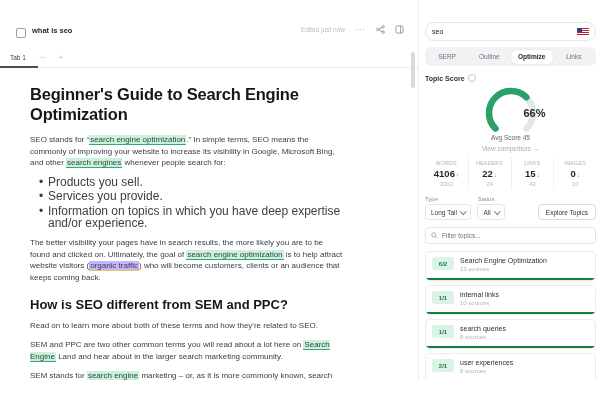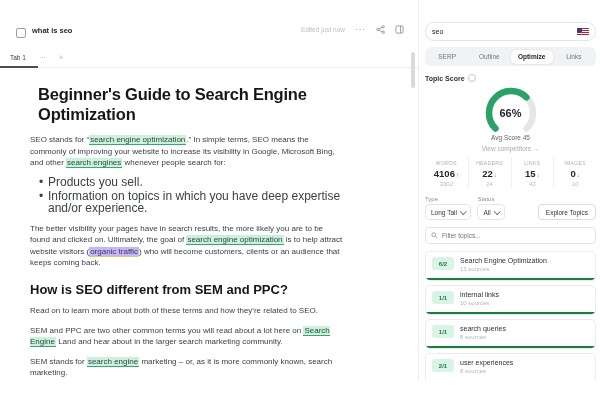--- a/index.html
+++ b/index.html
@@ -16,21 +16,21 @@
   .edited{font-size:6.5px;color:#b9bdc2;}
   .more-dots{font-size:8px;color:#9aa0a6;letter-spacing:1px;line-height:8px;}
   .hicon{display:block;}
 
   .tabbar{position:absolute;top:48px;left:0;right:0;height:19px;border-bottom:1px solid #ebebeb;display:flex;align-items:center;padding-left:10px;gap:13px;}
   .tab1{position:relative;height:19px;display:flex;align-items:center;font-size:6.5px;color:#3b3f44;}
   .tab1::after{content:"";position:absolute;left:-10px;width:38px;bottom:-1px;height:2px;background:#4a4e54;}
   .tab-more,.tab-add{font-size:7px;color:#a6abb1;}
 
   .doc-body{position:absolute;top:68px;left:30px;width:314px;}
-  .doc-h1{font-size:16.5px;line-height:19.5px;letter-spacing:-0.2px;color:#14171b;font-weight:bold;margin:17px 8px 10px;}
+  .doc-h1{font-size:16.5px;line-height:19.5px;letter-spacing:-0.2px;color:#14171b;font-weight:bold;margin:17px 0 10px;}
   .para{font-size:8px;line-height:11.6px;color:#3c4046;margin:0 0 8px;}
   .hl-g{background:#c9f2db;border-bottom:1px solid #36a871;padding:0 1px;}
   .hl-y{background:#c4b5fd;border-bottom:1px solid #eac56b;padding:0 1px;}
   .doc-list{margin:0 0 8px 6px;padding-left:12px;list-style:none;}
   .doc-list li{position:relative;font-size:12px;line-height:11.6px;color:#3c4046;margin-bottom:3px;}
   .doc-list li::before{content:"\2022";position:absolute;left:-9px;color:#3c4046;}
   .doc-h2{font-size:13px;color:#14171b;font-weight:bold;margin:13px 0 8px;}
   .doc-h3{font-size:10px;color:#14171b;font-weight:bold;margin:12px 0 7px;}
   .scroll-thumb{position:absolute;left:411px;top:52px;width:4px;height:36px;background:#d7dade;border-radius:2px;}
 
@@ -43,21 +43,21 @@
   .flag::after{content:"";position:absolute;left:0;top:0;width:5px;height:4px;background:#3c3b6e;}
 
   .ptabs{margin-top:6px;background:#f1f2f4;border-radius:6px;height:17px;display:flex;align-items:center;padding:1px;}
   .ptab{flex:1;text-align:center;font-size:6.5px;color:#6e747b;padding:3.5px 0;border-radius:5px;white-space:nowrap;overflow:hidden;}
   .ptab.active{background:#fff;color:#23272c;font-weight:bold;box-shadow:0 0 2px rgba(0,0,0,.14);}
 
   .score-row{margin-top:8px;display:flex;align-items:center;gap:3px;}
   .score-label{font-size:7px;font-weight:bold;color:#2d3237;}
   .info-dot{width:6px;height:6px;border:1px solid #c3c7cc;border-radius:50%;}
 
-  .gauge-wrap{position:relative;width:70px;margin:1px auto 0;text-align:center;}
+  .gauge-wrap{position:relative;width:70px;margin:1px auto 0;text-align:right;}
   .gauge{display:block;width:70px;height:50px;}
   .gauge-pct{position:absolute;left:0;right:0;top:24px;font-size:11px;font-weight:bold;color:#23272c;}
   .avg{font-size:6.5px;color:#5f646a;text-align:center;margin-top:1px;}
   .competitors{font-size:6.5px;color:#a6abb1;text-align:center;margin-top:4px;}
 
   .stats{margin-top:5px;display:grid;grid-template-columns:1fr 1fr 1fr 1fr;}
   .stat{text-align:center;padding:3px 0 2px;border-left:1px solid #f0f1f3;}
   .stat:first-child{border-left:none;}
   .stat-label{font-size:5px;color:#a9aeb5;letter-spacing:.4px;}
   .stat-value{font-size:9.5px;font-weight:bold;color:#23272c;margin-top:2px;}
@@ -115,20 +115,21 @@
         <div class="tab1">Tab 1</div>
         <span class="tab-more">···</span>
         <span class="tab-add">+</span>
       </div>
 
       <div class="doc-body">
         <div class="doc-h1">Beginner's Guide to Search Engine Optimization</div>
         <p class="para"><span>SEO stands for “</span><span class="hl-g">search engine optimization</span><span>.” In simple terms, SEO means the commonly of improving your website to increase its visibility in Google, Microsoft Bing, and other </span><span class="hl-g">search engines</span><span> whenever people search for:</span></p>
         <ul class="doc-list">
             <li>Products you sell.</li>
+            <li>Services you provide.</li>
             <li>Information on topics in which you have deep expertise and/or experience.</li>
           </ul>
         <p class="para"><span>The better visibility your pages have in search results, the more likely you are to be found and clicked on. Ultimately, the goal of </span><span class="hl-g">search engine optimization</span><span> is to help attract website visitors (</span><span class="hl-y">organic traffic</span><span>) who will become customers, clients or an audience that keeps coming back.</span></p>
         <div class="doc-h2">How is SEO different from SEM and PPC?</div>
         <p class="para">Read on to learn more about both of these terms and how they're related to SEO.</p>
         <p class="para"><span>SEM and PPC are two other common terms you will read about a lot here on </span><span class="hl-g">Search Engine</span><span> Land and hear about in the larger search marketing community.</span></p>
         <p class="para"><span>SEM stands for </span><span class="hl-g">search engine</span><span> marketing – or, as it is more commonly known, search marketing.</span></p>
       </div>
 
       <div class="scroll-thumb"></div>

